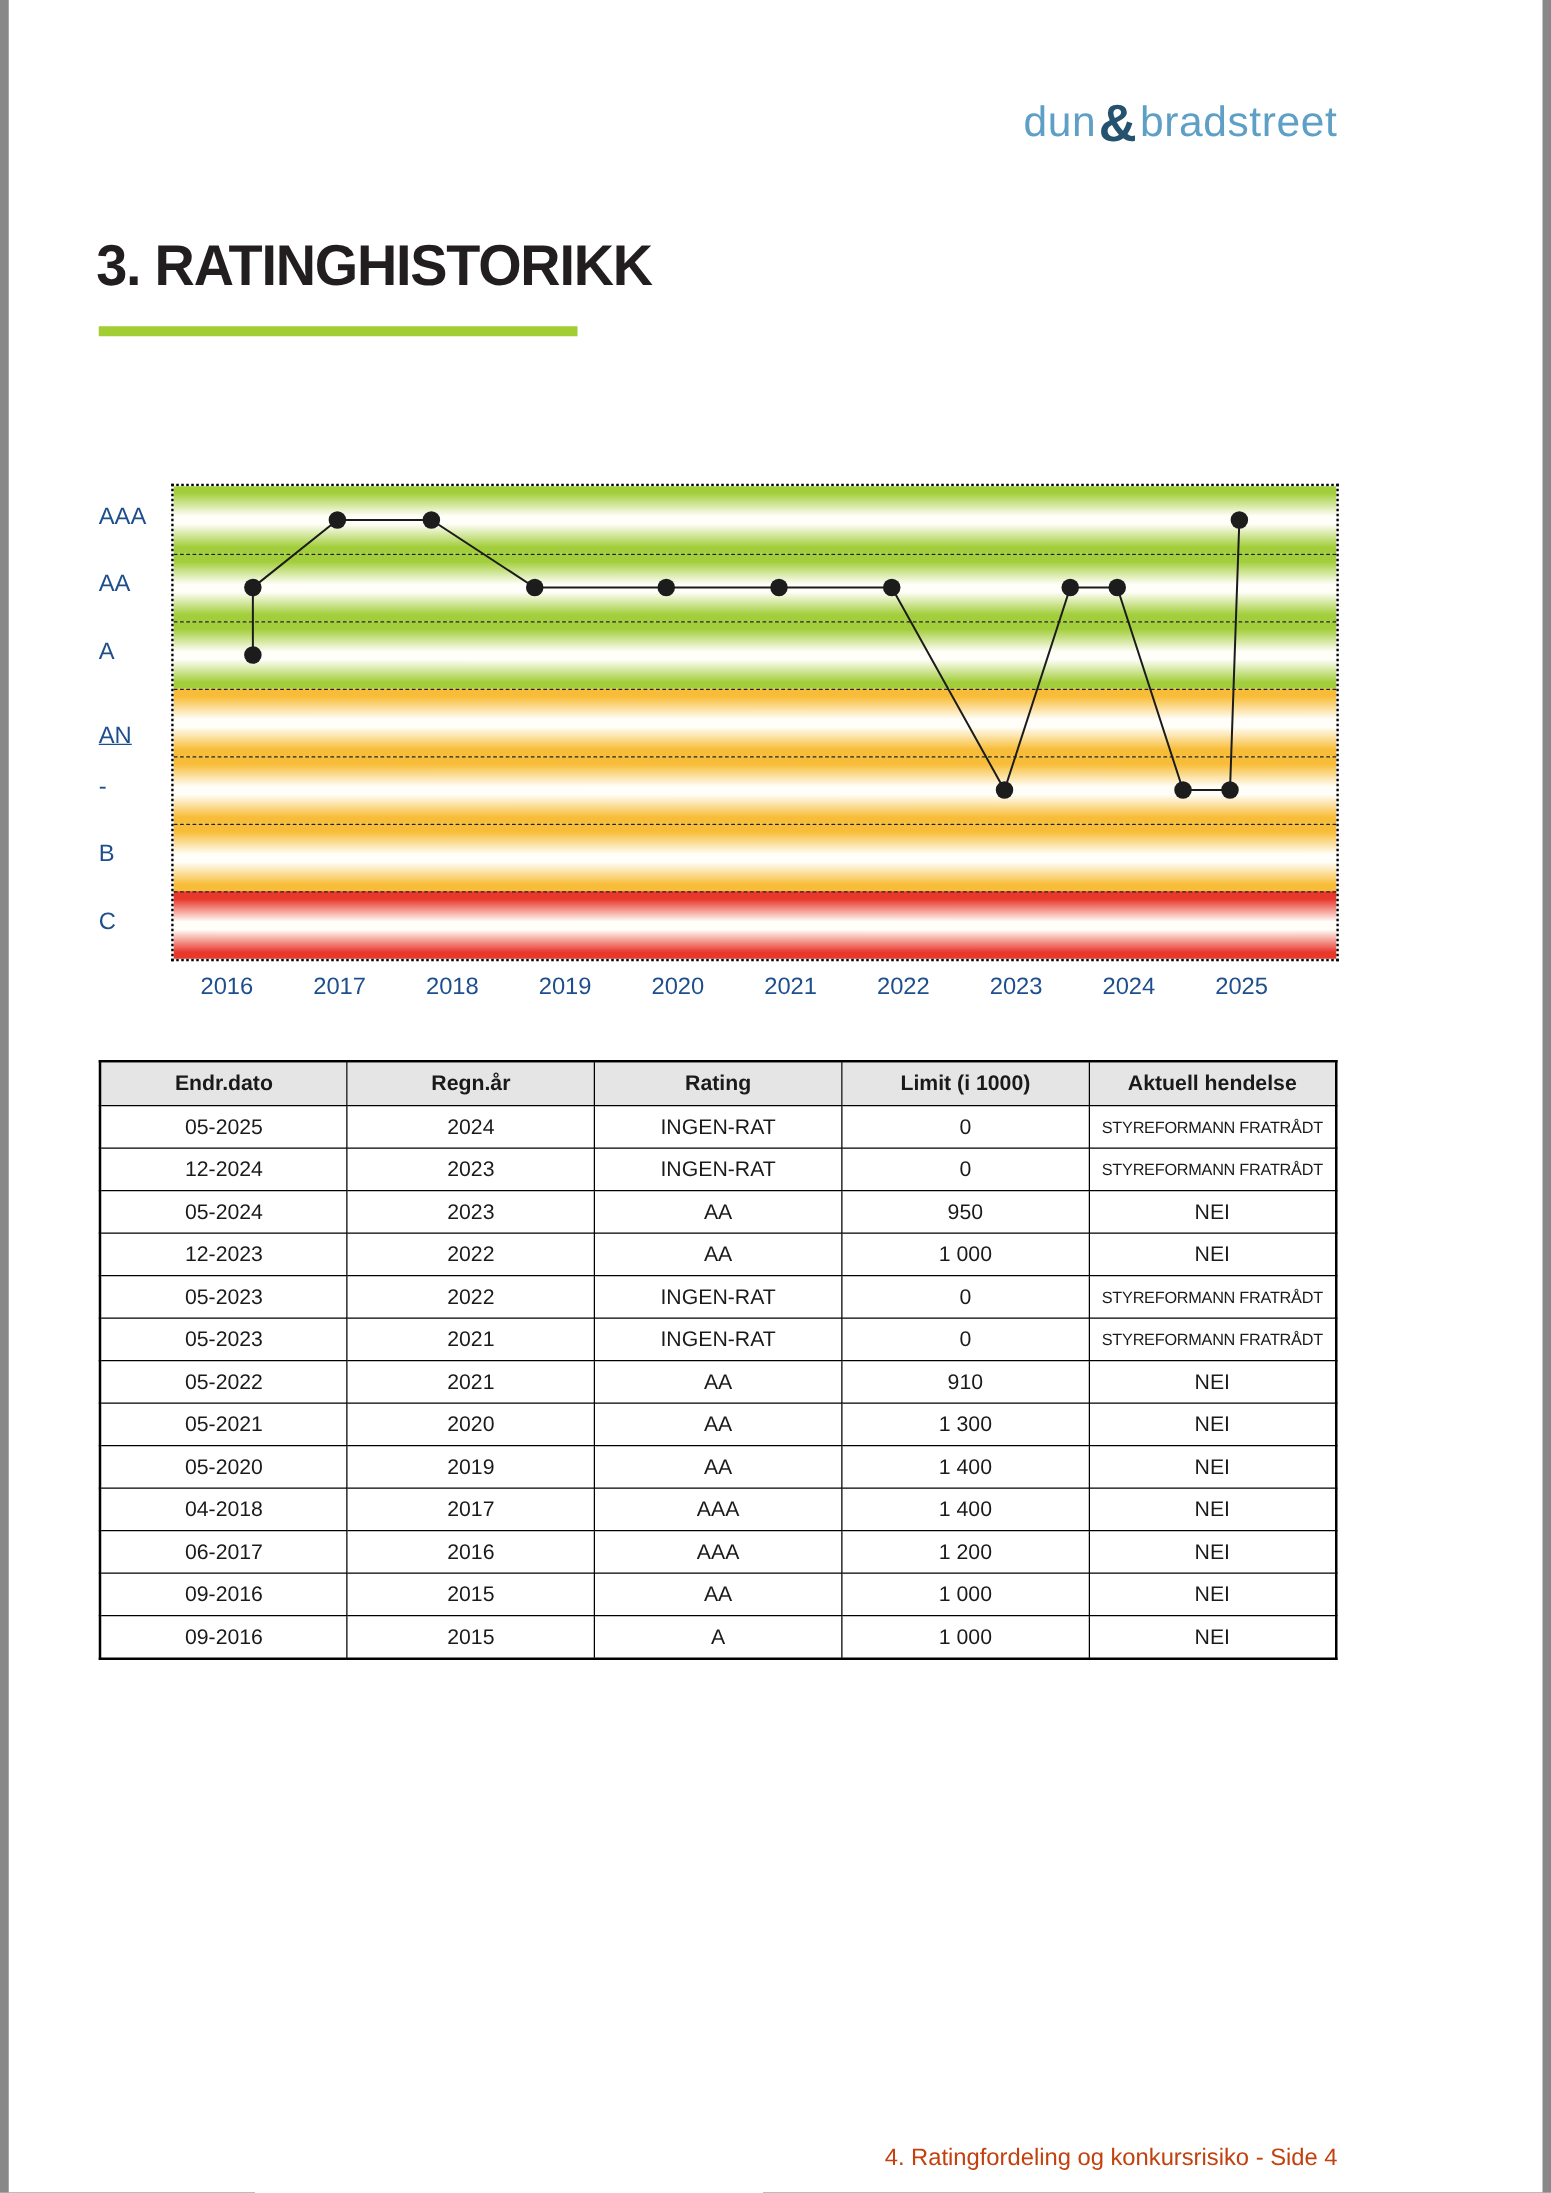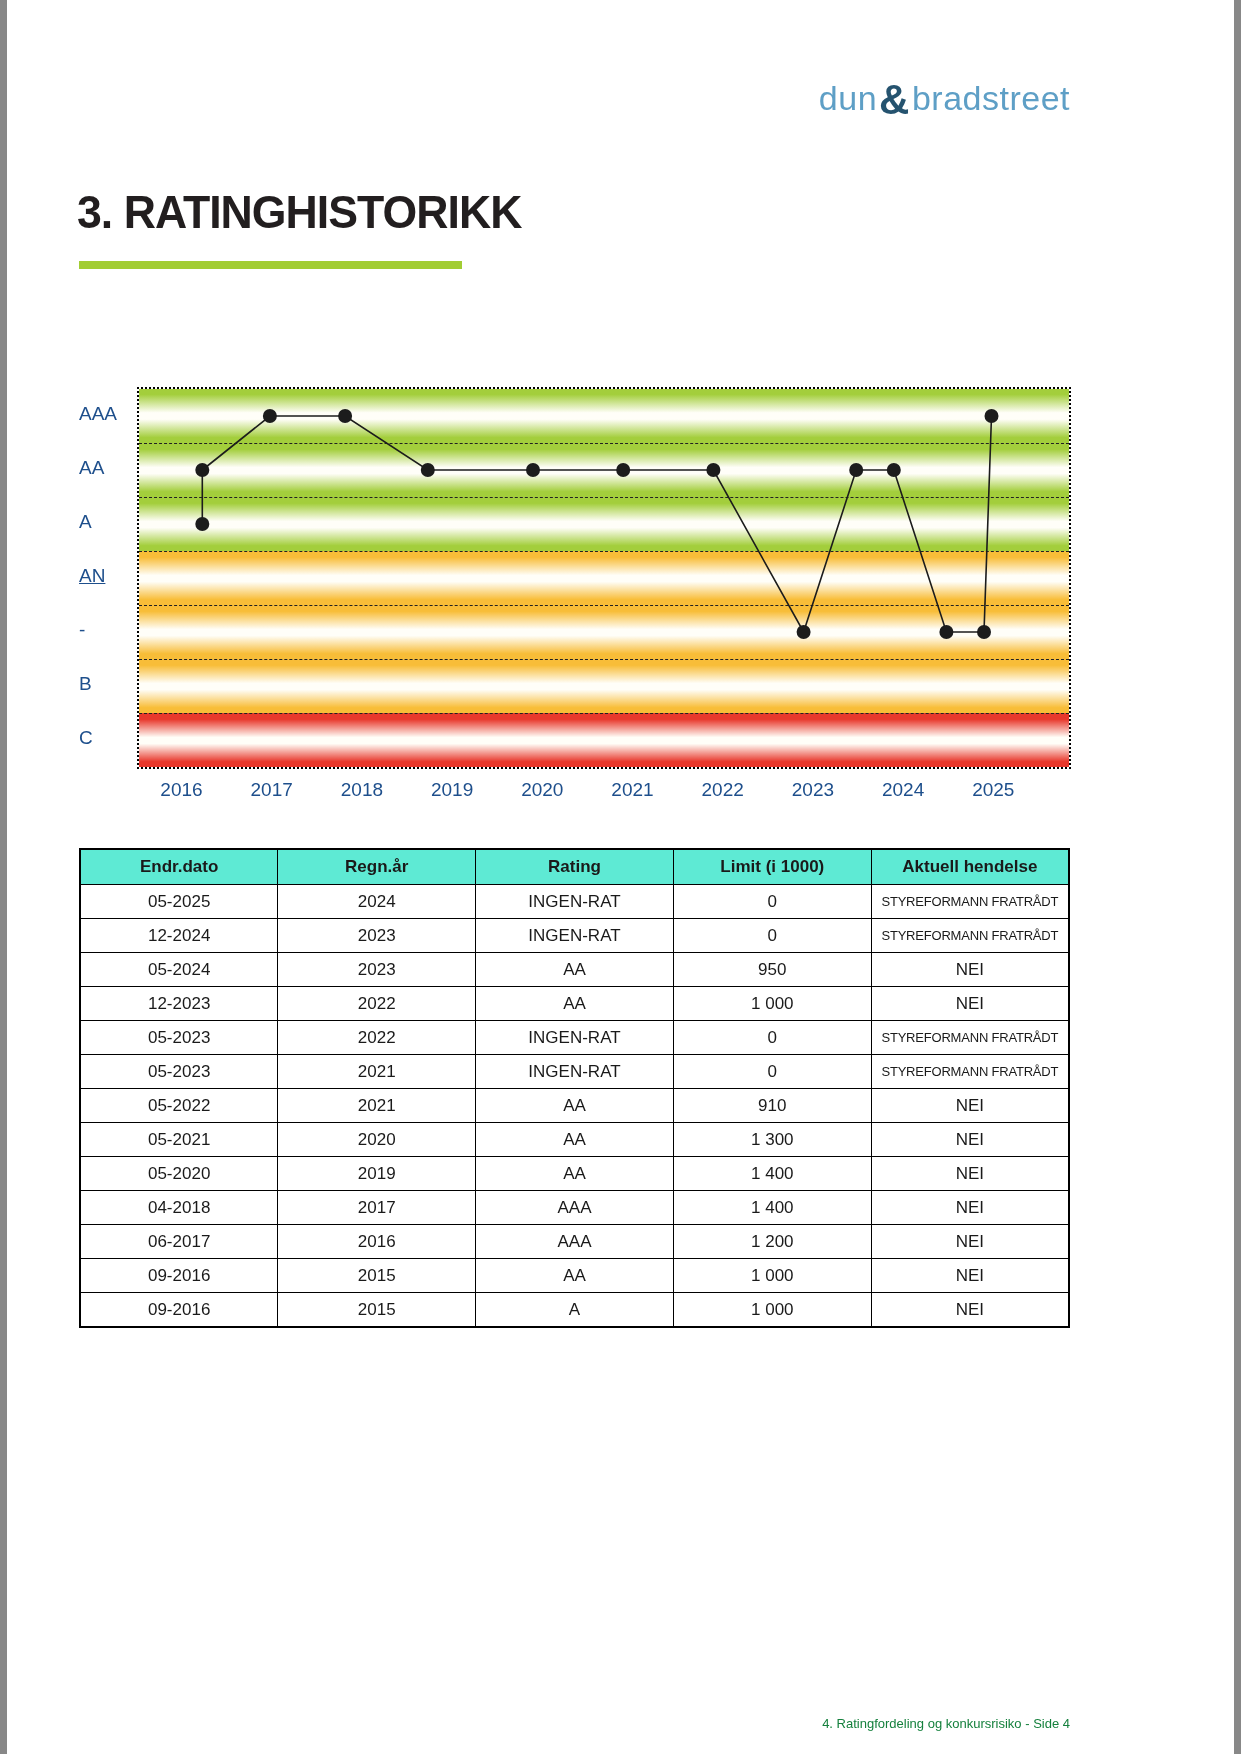--- a/index.html
+++ b/index.html
@@ -24,45 +24,45 @@
   .band{position:relative;width:100%;box-sizing:border-box;}
   .band + .band{border-top:1px dashed #222;}
   .plot svg{position:absolute;left:0;top:0;width:930px;height:378px;}
   .chart-xlabel{position:absolute;top:779px;width:90px;text-align:center;
                 font-size:19px;color:#1E4F8C;}
   
   .rating-table{position:absolute;left:72px;top:848px;width:991px;border-collapse:collapse;
                 table-layout:fixed;font-size:17px;color:#1a1a1a;}
   .rating-table th,.rating-table td{border:1px solid #000;text-align:center;padding:0 2px;
                 overflow:hidden;white-space:nowrap;}
-  .rating-table th{background:#5eead4;height:34px;font-weight:700;}
+  .rating-table th{background:#e5e5e5;height:34px;font-weight:700;}
   .rating-table td{height:33px;}
   .rating-table{border:2px solid #000;}
   .rating-table td.small{font-size:13px;letter-spacing:-.2px;margin-left:14px;}
   
   .footer{position:absolute;top:1716px;left:0;width:1063px;text-align:right;
-          font-size:13px;color:#15803d;}
+          font-size:19px;color:#c2410c;}
 </style>
 </head>
 <body>
 
 <div class="page">
 
   <div class="logo">
     <span>dun</span><span class="amp">&amp;</span><span>bradstreet</span>
   </div>
 
   <h1 class="title">3. RATINGHISTORIKK</h1>
   <div class="title-rule"></div>
 
   <div id="ylabels">
       <div class="chart-ylabel" style="top: 403px;">AAA</div>
       <div class="chart-ylabel" style="top: 457px;">AA</div>
       <div class="chart-ylabel" style="top: 511px;">A</div>
-      <div class="chart-ylabel" style="top: 565px; text-decoration: underline;">AN</div>
+      <div class="chart-ylabel" style="top: 578px; text-decoration: underline;">AN</div>
       <div class="chart-ylabel" style="top: 619px;">-</div>
       <div class="chart-ylabel" style="top: 673px;">B</div>
       <div class="chart-ylabel" style="top: 727px;">C</div>
     </div>
 
   <div class="plot">
     <div id="bands">
         <div class="band" style="height: 54px; background: linear-gradient(rgb(163, 206, 60) 0%, rgb(163, 206, 60) 10%, rgb(255, 254, 248) 44%, rgb(255, 254, 248) 56%, rgb(163, 206, 60) 90%, rgb(163, 206, 60) 100%);"></div>
         <div class="band" style="height: 54px; background: linear-gradient(rgb(163, 206, 60) 0%, rgb(163, 206, 60) 10%, rgb(255, 254, 248) 44%, rgb(255, 254, 248) 56%, rgb(163, 206, 60) 90%, rgb(163, 206, 60) 100%);"></div>
         <div class="band" style="height: 54px; background: linear-gradient(rgb(163, 206, 60) 0%, rgb(163, 206, 60) 10%, rgb(255, 254, 248) 44%, rgb(255, 254, 248) 56%, rgb(163, 206, 60) 90%, rgb(163, 206, 60) 100%);"></div>

